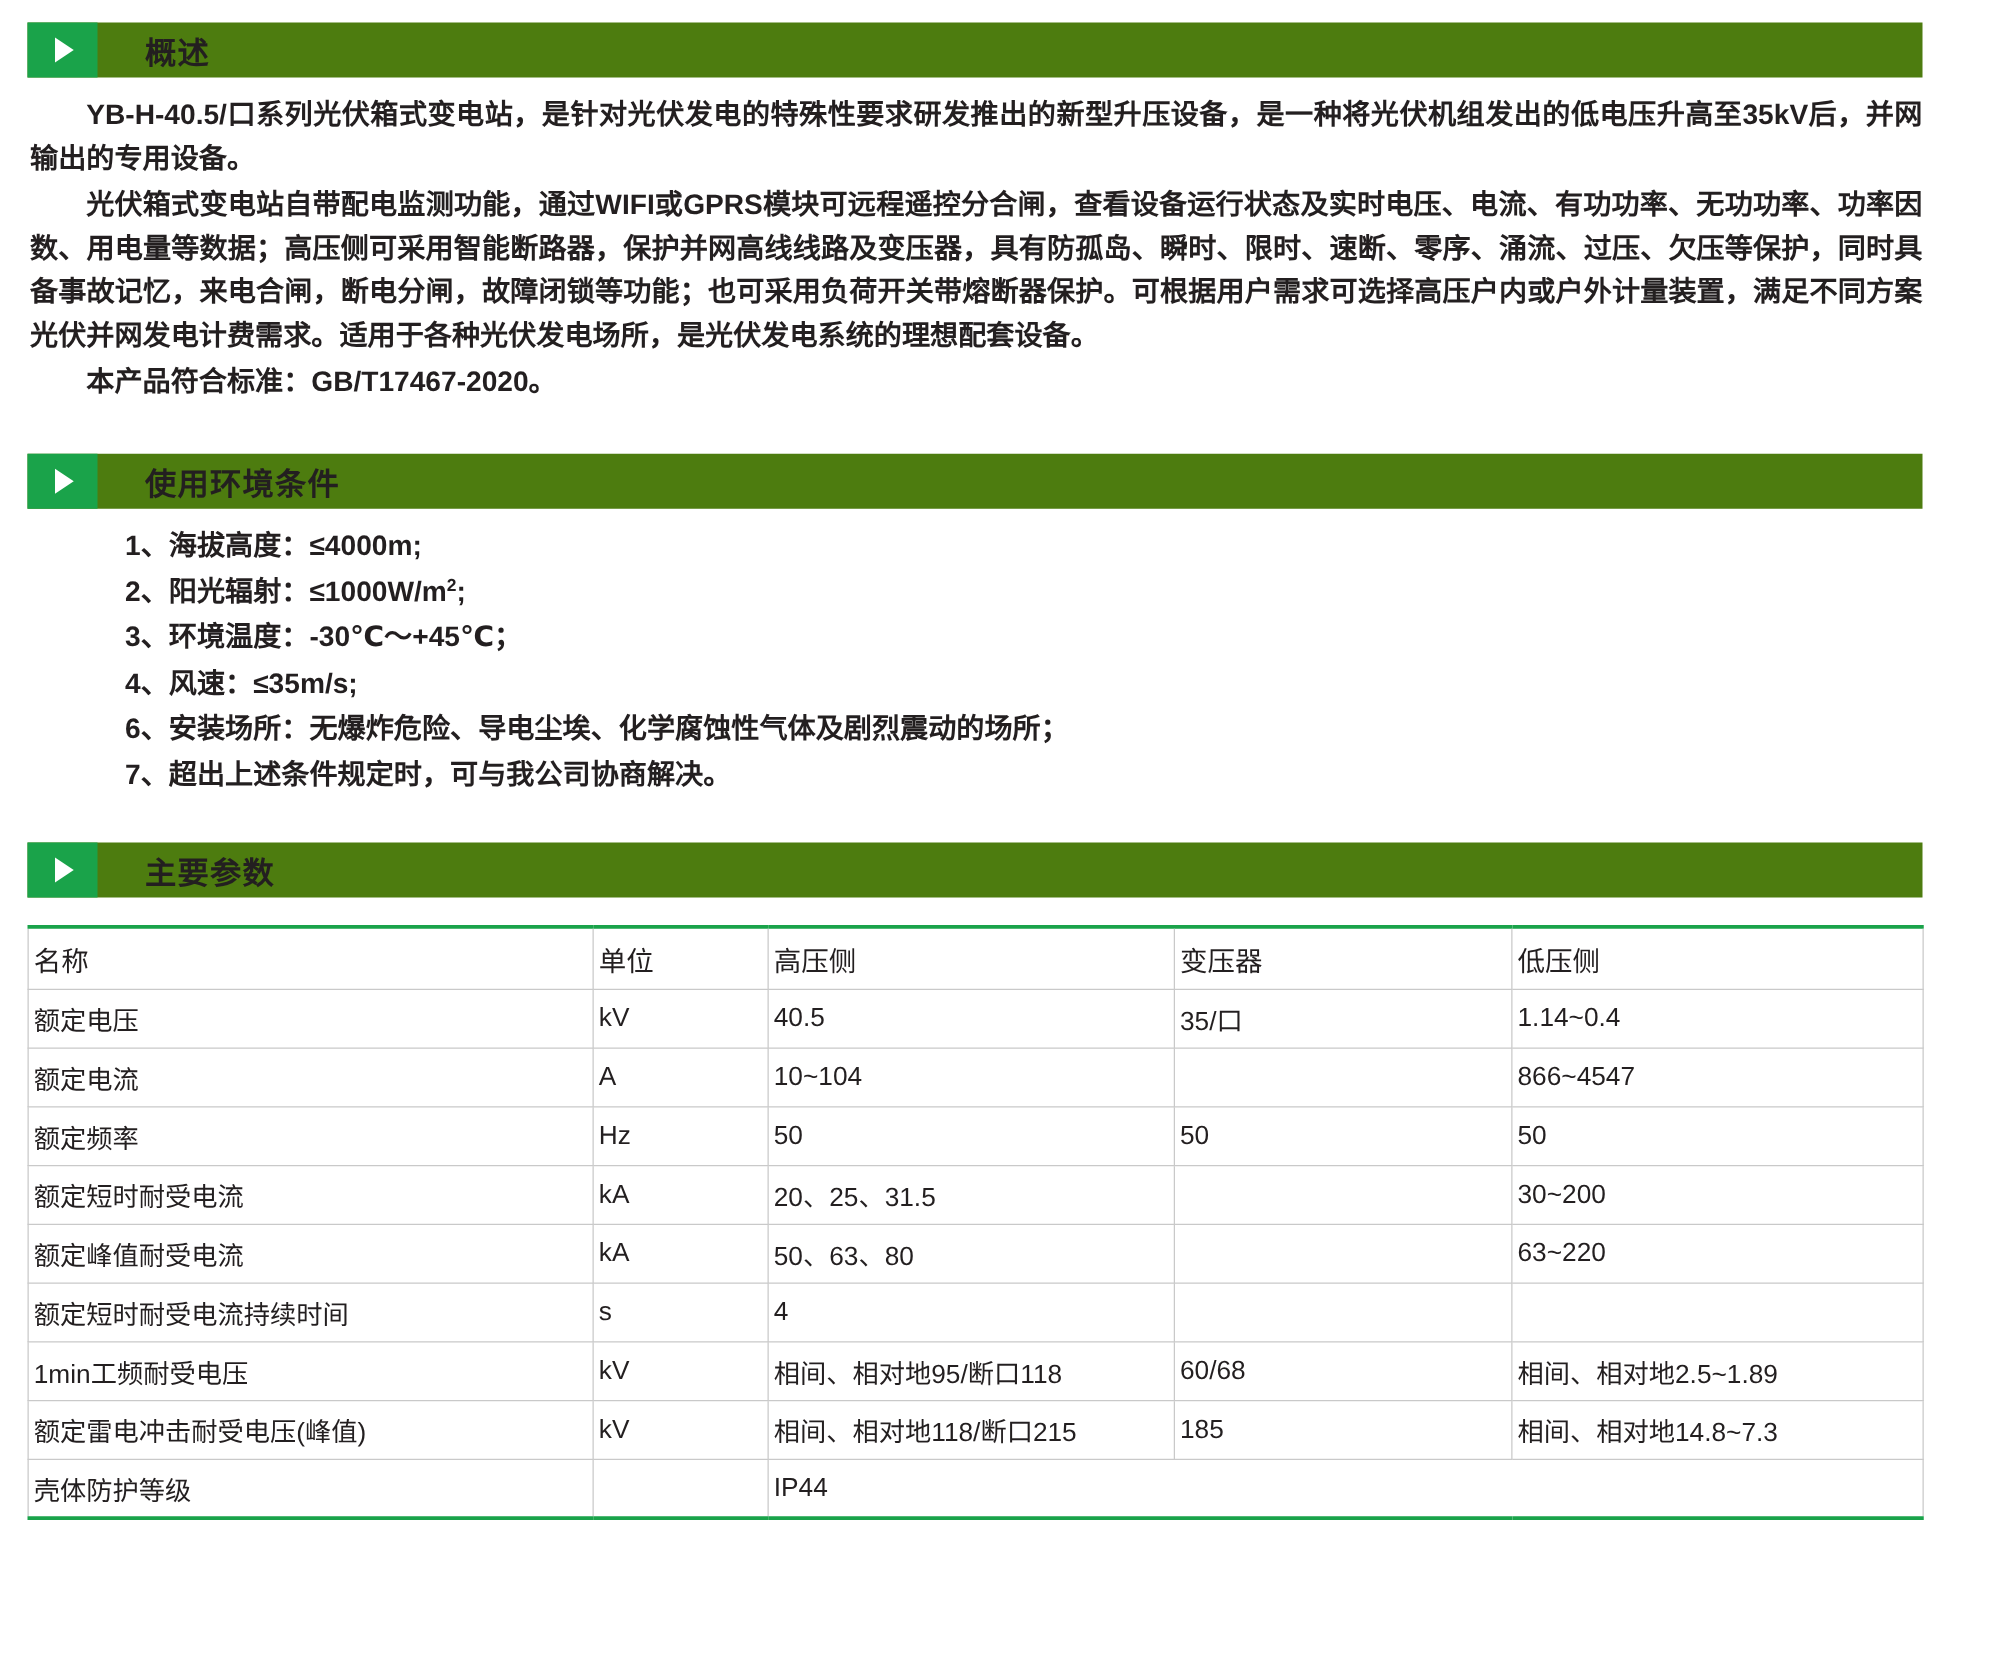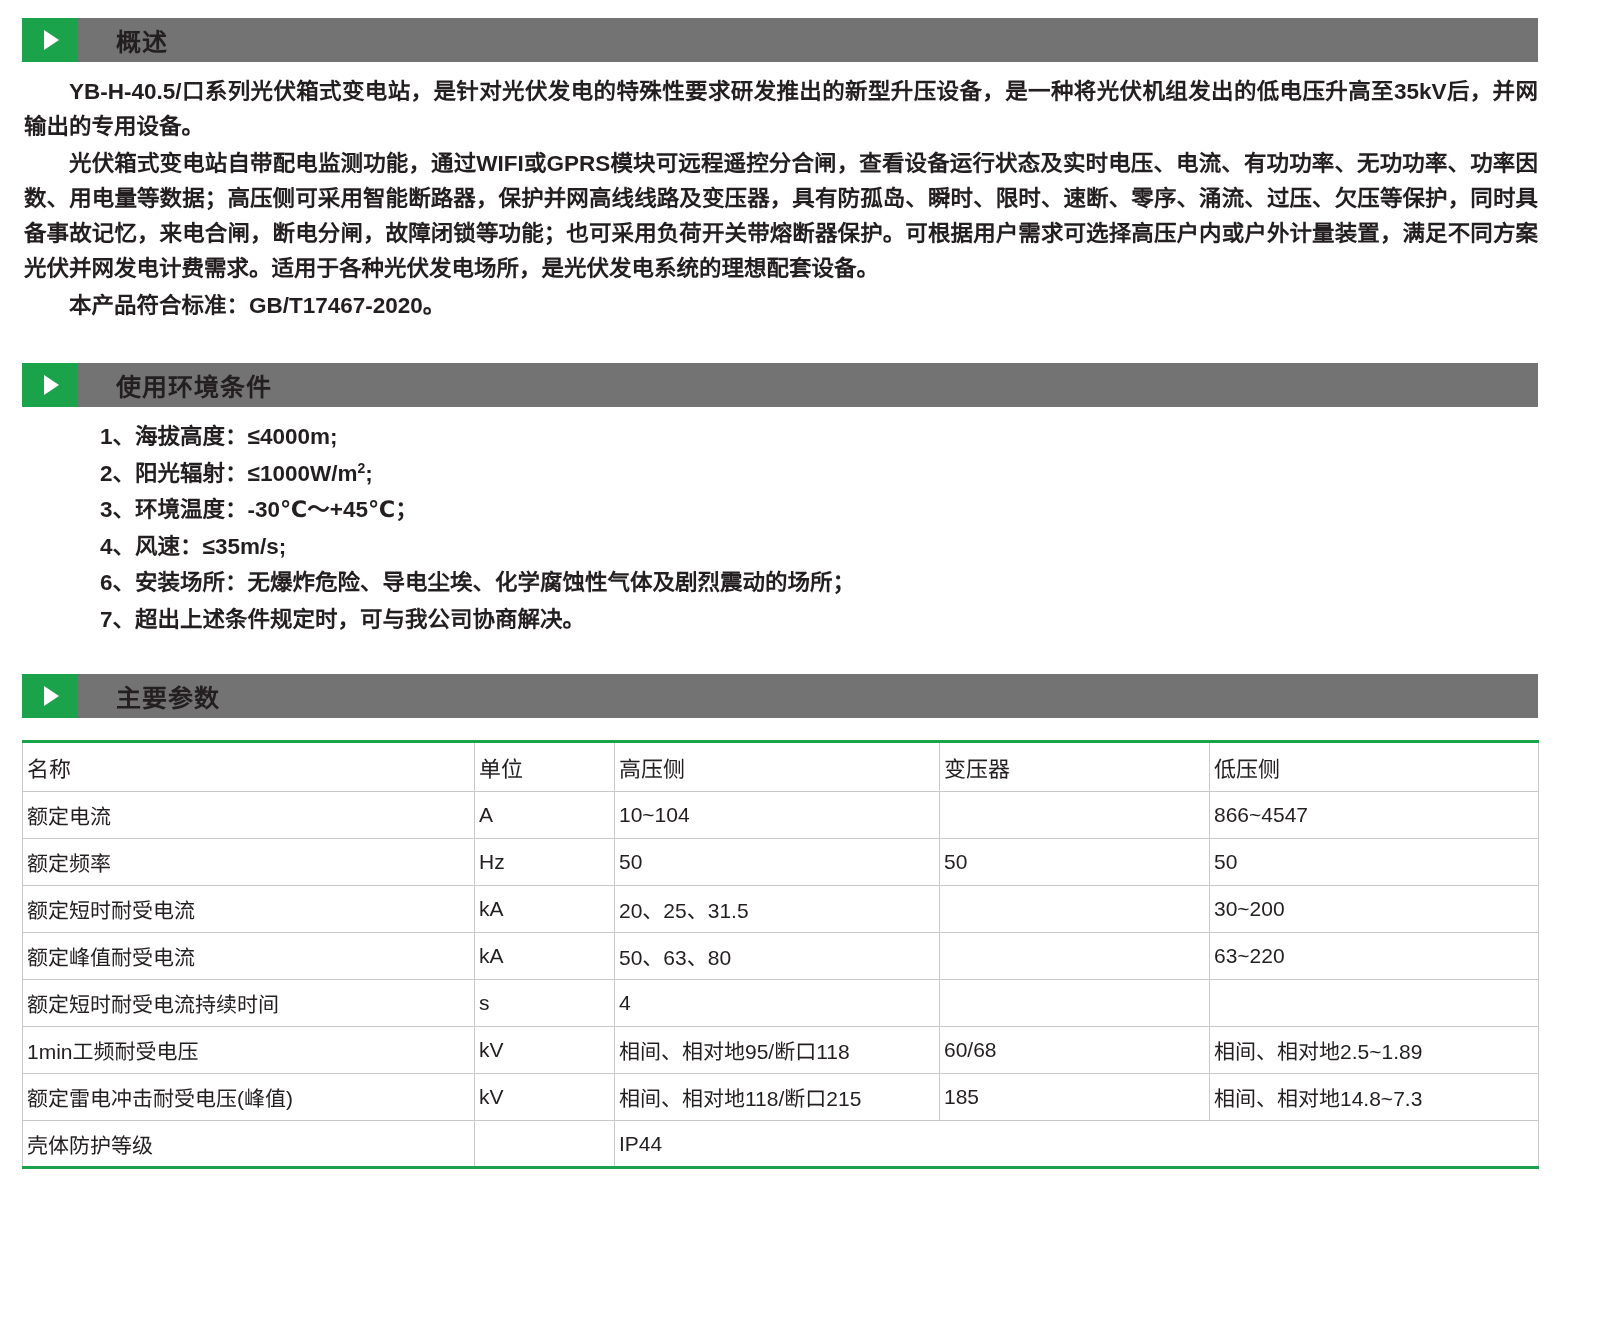--- a/index.html
+++ b/index.html
@@ -21,21 +21,21 @@
     box-sizing: border-box;
     padding: 18px 62px 10px 22px;
   }
 
   
   .section-head {
     position: relative;
     display: flex;
     align-items: center;
     height: 44px;
-    background: #737373;
+    background: #4d7c0f;
     margin: 0 0 8px 0;
   }
   .section-head .marker {
     width: 56px;
     height: 44px;
     background: #1aa34a;
     display: flex;
     align-items: center;
     justify-content: center;
     flex: 0 0 auto;
@@ -198,20 +198,27 @@
       <tr>
         <th>名称</th>
         <th>单位</th>
         <th>高压侧</th>
         <th>变压器</th>
         <th>低压侧</th>
       </tr>
     </thead>
     <tbody>
       <tr>
+        <td>额定电压</td>
+        <td>kV</td>
+        <td>40.5</td>
+        <td>35/口</td>
+        <td>1.14~0.4</td>
+      </tr>
+      <tr>
         <td>额定电流</td>
         <td>A</td>
         <td>10~104</td>
         <td class="empty"></td>
         <td>866~4547</td>
       </tr>
       <tr>
         <td>额定频率</td>
         <td>Hz</td>
         <td>50</td>

